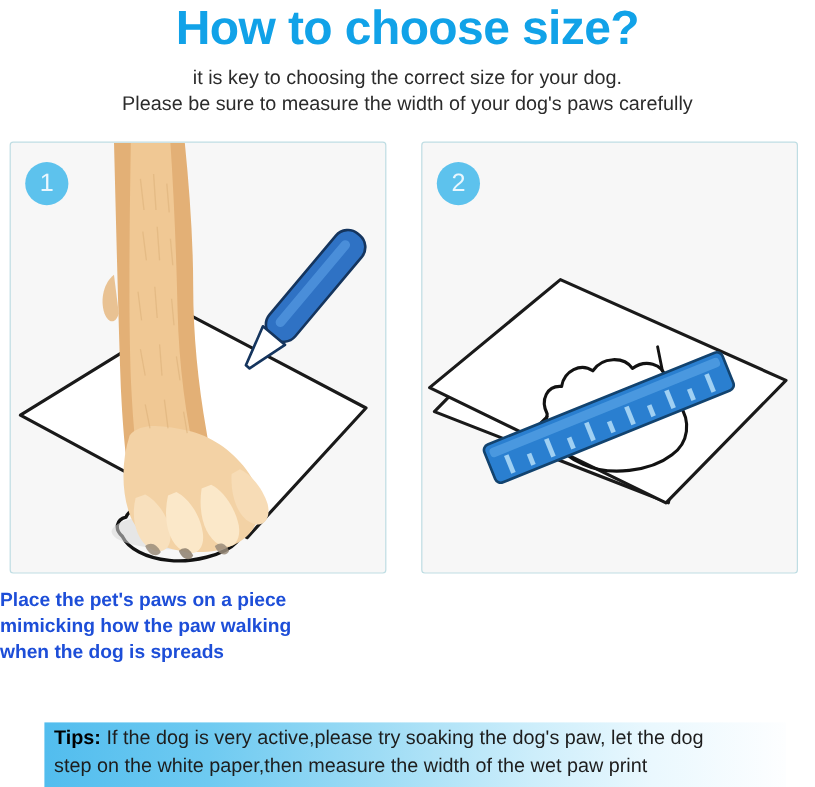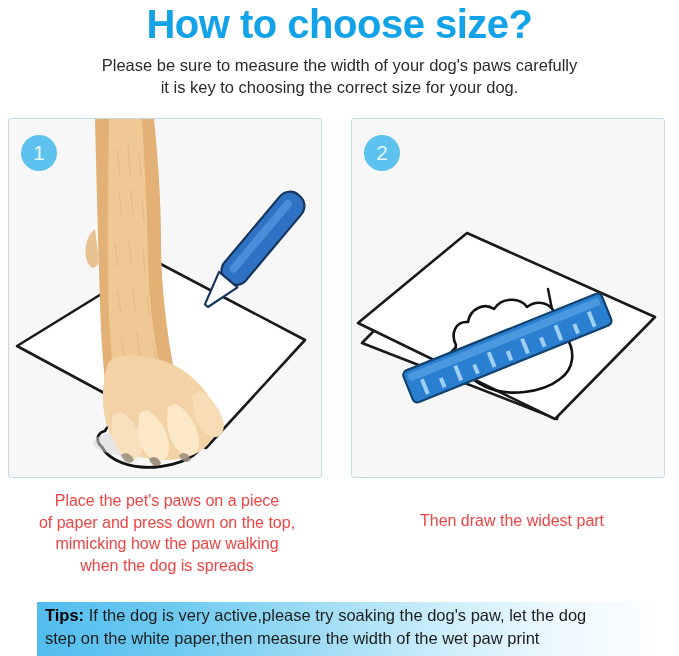--- a/index.html
+++ b/index.html
@@ -78,25 +78,24 @@
     position: absolute;
     left: 0;
     top: 0;
     width: 312px;
     height: 358px;
   }
 
   
   .caption {
     position: absolute;
-    text-align: center;
     font-size: 16px;
     line-height: 21.5px;
-    font-weight: normal;
-    color: #ef4444;
+    font-weight: bold;
+    color: #1d4ed8;
   }
   #caption-1 { left: 0px;   top: 490px; width: 334px; }
   #caption-2 { left: 345px; top: 510px; width: 334px; }
   .caption span { display: block; }
 
   
   .tips {
     position: absolute;
     left: 37px;
     top: 602px;
@@ -126,22 +125,22 @@
   }
 </style>
 </head>
 <body>
 
 <div id="page">
 
   <div class="title">How to choose size?</div>
 
   <div class="subtitle">
+    <span>it is key to choosing the correct size for your dog.</span>
     <span>Please be sure to measure the width of your dog's paws carefully</span>
-    <span>it is key to choosing the correct size for your dog.</span>
   </div>
 
   <div class="panel" id="panel-1">
 
     <div class="badge">1</div>
 
     <svg class="scene" viewBox="0 0 312 358">
 
       <path d="M8,227 L146,142 L296,221 L197,329 Z" fill="#ffffff" stroke="#1a1a1a" stroke-width="2.6" stroke-linejoin="round" stroke-linecap="round"></path>
 
@@ -257,27 +256,25 @@
           <rect x="206" y="226" width="4" height="16"></rect>
           <rect x="224" y="232" width="4" height="10"></rect>
           <rect x="242" y="226" width="4" height="16"></rect>
         </g>
       </g>
     </svg>
   </div>
 
   <div class="caption" id="caption-1">
     <span>Place the pet's paws on a piece</span>
-    <span>of paper and press down on the top,</span>
     <span>mimicking how the paw walking</span>
     <span>when the dog is spreads</span>
   </div>
 
   <div class="caption" id="caption-2">
-    <span>Then draw the widest part</span>
   </div>
 
   <div class="tips">
     <span class="tips-line first"><span class="tips-label">Tips:</span><span> If the dog is very active,please try soaking the dog's paw,  let the dog</span></span>
     <span class="tips-line">step on the white paper,then measure the width of the wet paw print</span>
   </div>
 
 </div>
 
 </body></html>

